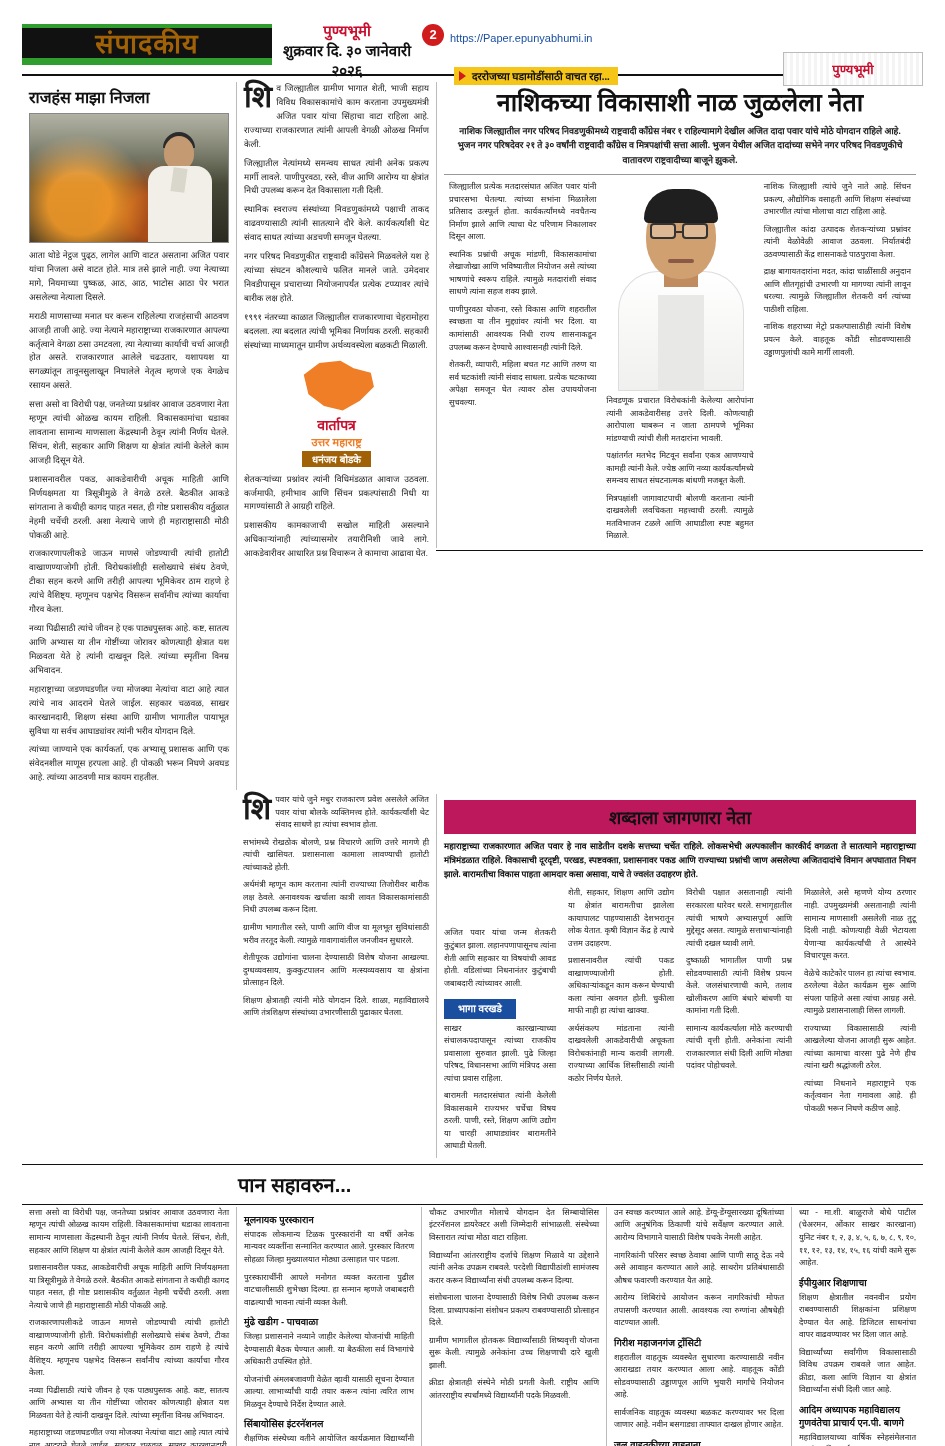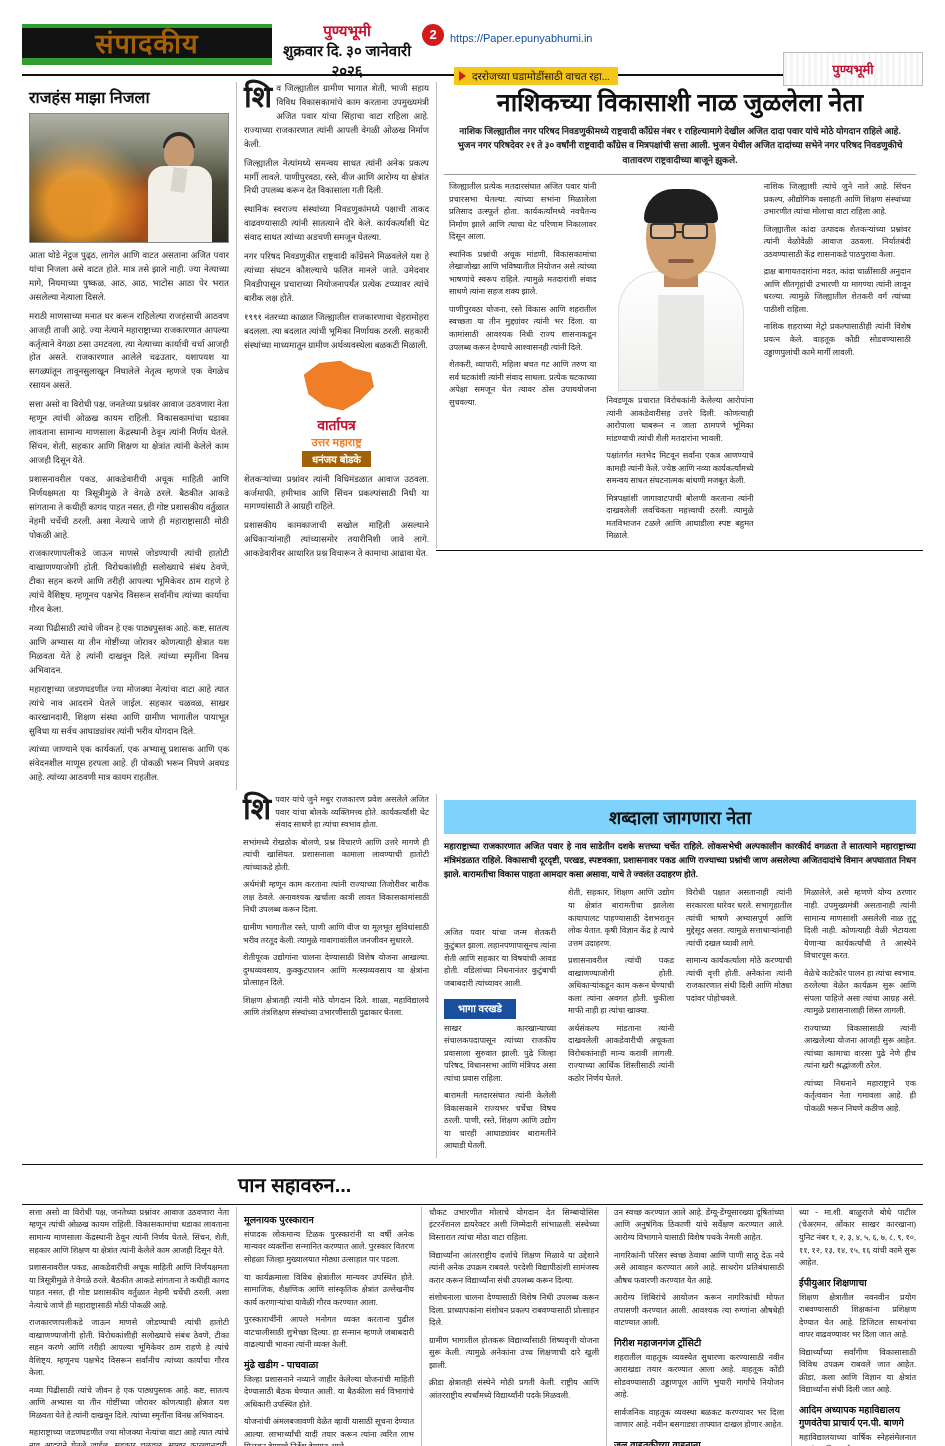--- a/index.html
+++ b/index.html
@@ -29,21 +29,21 @@
   .mast-brand { color:#c8102e; font-weight:bold; font-size:15px; font-family:"Liberation Sans", sans-serif; }
   .mast-date { font-size:15px; color:#111; font-weight:bold; }
   .mast-badge {
     width:22px; height:22px; border-radius:50%; background:#d01c1c; color:#fff;
     font-size:13px; font-weight:bold; text-align:center; line-height:22px; margin-top:6px;
     font-family:"Liberation Sans", sans-serif;
   }
   .mast-url { font-size:11px; color:#1a4fa0; padding-top:14px; padding-left:6px; font-family:"Liberation Sans", sans-serif; }
   .mast-ticker {
     margin-top:21px; margin-left:10px; background:#f5c518; font-size:10.5px;
-    padding:2px 8px 2px 18px; position:relative; white-space:nowrap; font-weight:normal;
+    padding:2px 8px 2px 18px; position:relative; white-space:nowrap; font-weight:bold;
   }
   .mast-ticker:before {
     content:""; position:absolute; left:5px; top:50%; transform:translateY(-50%);
     border-left:7px solid #d01c1c; border-top:5px solid transparent; border-bottom:5px solid transparent;
   }
   .mast-logo {
     margin-left:auto; width:140px; height:34px; margin-top:8px;
     border:1px solid #bbb; display:flex; align-items:center; justify-content:center;
     background:repeating-linear-gradient(90deg,#f4f4f4 0 3px,#fff 3px 6px);
   }
@@ -137,21 +137,21 @@
   }
   .map-t1 { font-family:"Liberation Sans", sans-serif; font-weight:bold; color:#c8102e; font-size:14px; margin-top:2px; }
   .map-t2 { font-family:"Liberation Sans", sans-serif; font-weight:bold; color:#ef7e27; font-size:11px; }
   .map-t3 {
     font-family:"Liberation Sans", sans-serif; font-weight:bold; font-size:10px;
     background:#a16207; color:#fff; display:inline-block; padding:1px 10px; margin-top:2px;
   }
 
   
   .band {
-    background:#7dd3fc; text-align:center; font-family:"Liberation Sans", sans-serif;
+    background:#be185d; text-align:center; font-family:"Liberation Sans", sans-serif;
     font-weight:bold; font-size:18px; padding:5px 0; margin:6px 0 6px 0; color:#111;
   }
   .band-lead { font-size:8.6px; line-height:1.6; text-align:justify; font-weight:bold; margin-bottom:6px; }
   .byline {
     display:inline-block; background:#1a4fa0; color:#fff; font-family:Liberation Sans, sans-serif;
     font-weight:bold; font-size:10px; padding:2px 14px; margin:4px 0;
   }
 
   
   .sec-head {
@@ -322,20 +322,21 @@
         <div style="width:25%; padding:0 6px;">
           <div class="body-text sm">
             <p>शेती, सहकार, शिक्षण आणि उद्योग या क्षेत्रांत बारामतीचा झालेला कायापालट पाहण्यासाठी देशभरातून लोक येतात. कृषी विज्ञान केंद्र हे त्याचे उत्तम उदाहरण.</p>
             <p>प्रशासनावरील त्यांची पकड वाखाणण्याजोगी होती. अधिकाऱ्यांकडून काम करून घेण्याची कला त्यांना अवगत होती. चुकीला माफी नाही हा त्यांचा खाक्या.</p>
             <p>अर्थसंकल्प मांडताना त्यांनी दाखवलेली आकडेवारीची अचूकता विरोधकांनाही मान्य करावी लागली. राज्याच्या आर्थिक शिस्तीसाठी त्यांनी कठोर निर्णय घेतले.</p>
           </div>
         </div>
         <div style="width:25%; padding:0 6px;">
           <div class="body-text sm">
             <p>विरोधी पक्षात असतानाही त्यांनी सरकारला धारेवर धरले. सभागृहातील त्यांची भाषणे अभ्यासपूर्ण आणि मुद्देसूद असत. त्यामुळे सत्ताधाऱ्यांनाही त्यांची दखल घ्यावी लागे.</p>
+            <p>दुष्काळी भागातील पाणी प्रश्न सोडवण्यासाठी त्यांनी विशेष प्रयत्न केले. जलसंधारणाची कामे, तलाव खोलीकरण आणि बंधारे बांधणी या कामांना गती दिली.</p>
             <p>सामान्य कार्यकर्त्याला मोठे करण्याची त्यांची वृत्ती होती. अनेकांना त्यांनी राजकारणात संधी दिली आणि मोठ्या पदांवर पोहोचवले.</p>
           </div>
         </div>
         <div style="width:25%; padding-left:6px;">
           <div class="body-text sm">
             <p>मिळालेले, असे म्हणणे योग्य ठरणार नाही. उपमुख्यमंत्री असतानाही त्यांनी सामान्य माणसाशी असलेली नाळ तुटू दिली नाही. कोणत्याही वेळी भेटायला येणाऱ्या कार्यकर्त्यांची ते आस्थेने विचारपूस करत.</p>
             <p>वेळेचे काटेकोर पालन हा त्यांचा स्वभाव. ठरलेल्या वेळेत कार्यक्रम सुरू आणि संपला पाहिजे असा त्यांचा आग्रह असे. त्यामुळे प्रशासनालाही शिस्त लागली.</p>
             <p>राज्याच्या विकासासाठी त्यांनी आखलेल्या योजना आजही सुरू आहेत. त्यांच्या कामाचा वारसा पुढे नेणे हीच त्यांना खरी श्रद्धांजली ठरेल.</p>
             <p>त्यांच्या निधनाने महाराष्ट्राने एक कर्तृत्ववान नेता गमावला आहे. ही पोकळी भरून निघणे कठीण आहे.</p>
           </div>
@@ -363,21 +364,20 @@
         <p>महाराष्ट्राच्या जडणघडणीत ज्या मोजक्या नेत्यांचा वाटा आहे त्यात त्यांचे नाव आदराने घेतले जाईल. सहकार चळवळ, साखर कारखानदारी, शिक्षण संस्था आणि ग्रामीण भागातील पायाभूत सुविधा या सर्वच आघाड्यांवर त्यांनी भरीव योगदान दिले.</p>
         <p>त्यांच्या जाण्याने एक कार्यकर्ता, एक अभ्यासू प्रशासक आणि एक संवेदनशील माणूस हरपला आहे. ही पोकळी भरून निघणे अवघड आहे. त्यांच्या आठवणी मात्र कायम राहतील.</p>
 
       </div>
     </div>
 
     <div style="width:185px;" class="bcol vline">
       <div class="sub-head">मूलनायक पुरस्कारान</div>
       <div class="body-text sm">
         <p>संपादक लोकमान्य टिळक पुरस्कारांनी या वर्षी अनेक मान्यवर व्यक्तींना सन्मानित करण्यात आले. पुरस्कार वितरण सोहळा जिल्हा मुख्यालयात मोठ्या उत्साहात पार पडला.</p>
-        <p>या कार्यक्रमाला विविध क्षेत्रांतील मान्यवर उपस्थित होते. सामाजिक, शैक्षणिक आणि सांस्कृतिक क्षेत्रांत उल्लेखनीय कार्य करणाऱ्यांचा यावेळी गौरव करण्यात आला.</p>
         <p>पुरस्कारार्थींनी आपले मनोगत व्यक्त करताना पुढील वाटचालीसाठी शुभेच्छा दिल्या. हा सन्मान म्हणजे जबाबदारी वाढल्याची भावना त्यांनी व्यक्त केली.</p>
       </div>
       <div class="sub-head">मुंढे खडीग - पाचवाळा</div>
       <div class="body-text sm">
         <p>जिल्हा प्रशासनाने नव्याने जाहीर केलेल्या योजनांची माहिती देण्यासाठी बैठक घेण्यात आली. या बैठकीला सर्व विभागांचे अधिकारी उपस्थित होते.</p>
         <p>योजनांची अंमलबजावणी वेळेत व्हावी यासाठी सूचना देण्यात आल्या. लाभार्थ्यांची यादी तयार करून त्यांना त्वरित लाभ मिळवून देण्याचे निर्देश देण्यात आले.</p>
       </div>
       <div class="sub-head">सिंबायोसिस इंटरनॅशनल</div>
       <div class="body-text sm">
         <p>शैक्षणिक संस्थेच्या वतीने आयोजित कार्यक्रमात विद्यार्थ्यांनी विविध सांस्कृतिक कार्यक्रम सादर केले. पालकांनीही मोठ्या संख्येने उपस्थिती लावली.</p>

